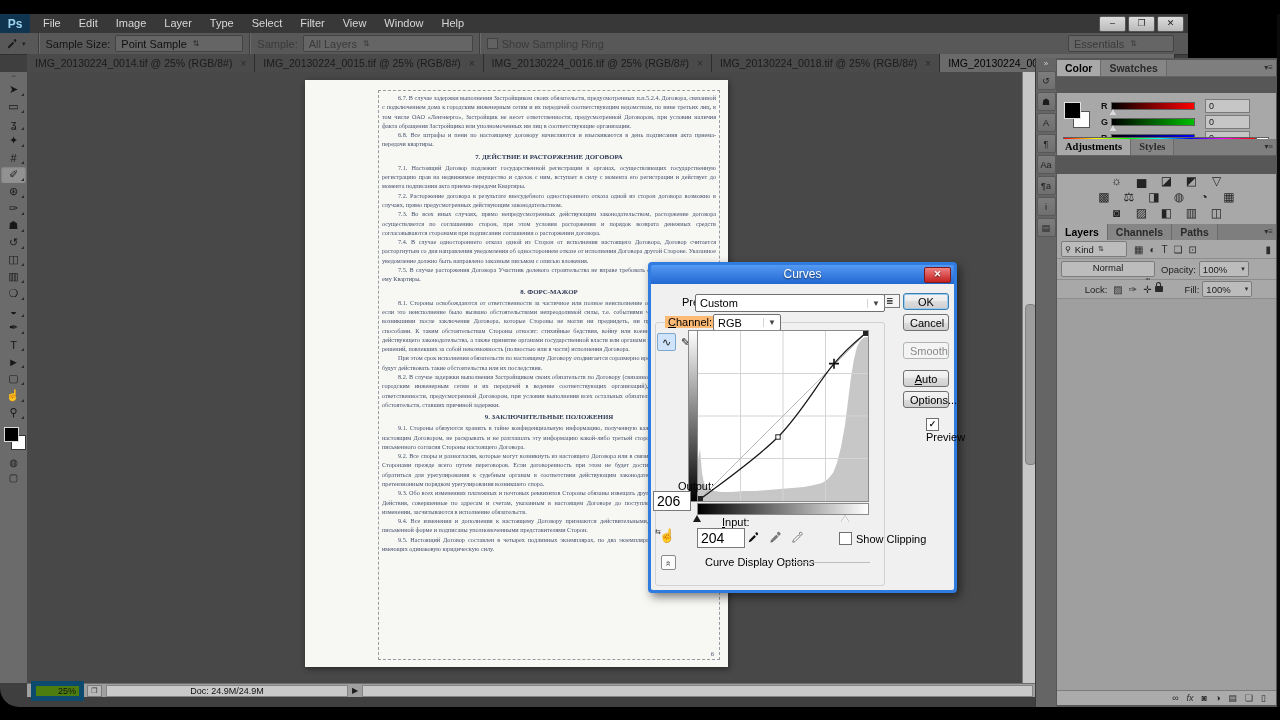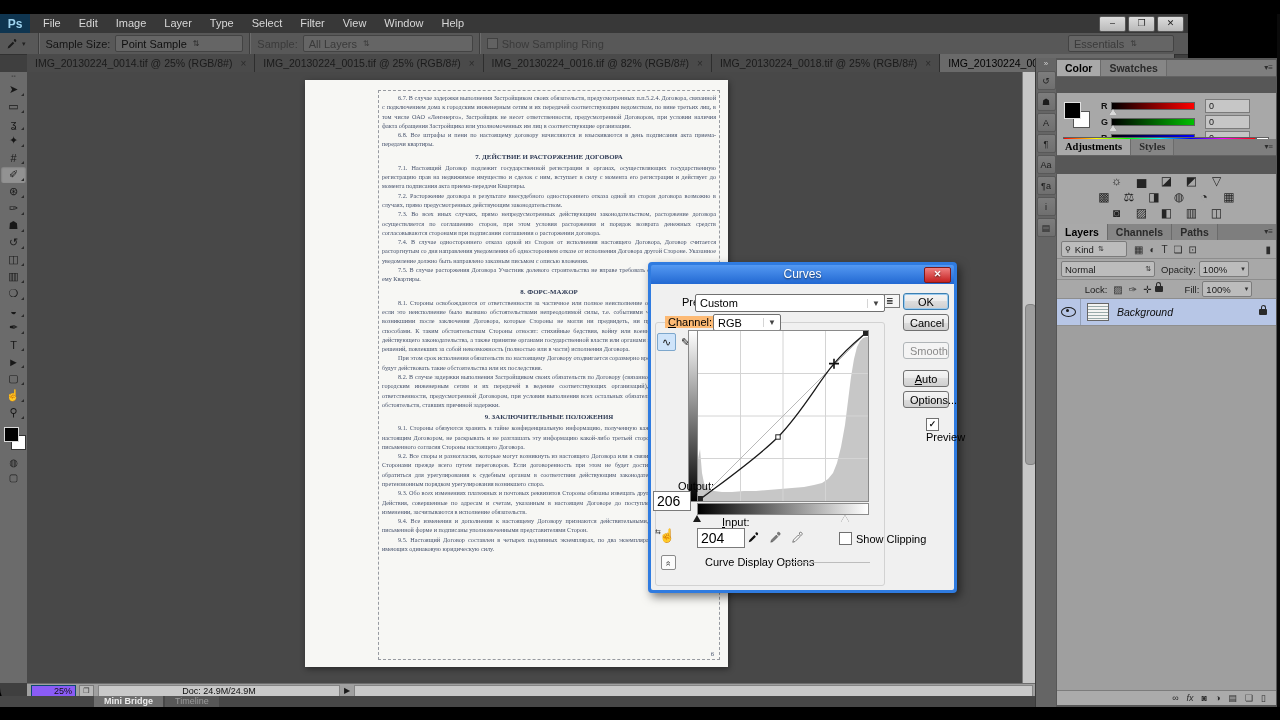--- a/index.html
+++ b/index.html
@@ -121,21 +121,21 @@
       border-bottom:none;border-radius:3px 3px 0 0;}
   #layer-lock{margin-left:auto;margin-right:9px;}
   #layers-empty{background:#9f9f9f;}
   #layers-bottom{height:14px;background:#ababab;border-top:1px solid #7c7c7c;display:flex;align-items:center;
       justify-content:flex-end;gap:8px;padding-right:10px;}
   #layers-bottom .licon{font-size:9px;margin:0;}
 
   
   #status-bar{position:absolute;left:27px;top:669px;width:1008px;height:13px;background:#a0a0a0;
       border-top:1px solid #6d6d6d;display:flex;align-items:center;font-size:9px;color:#111;}
-  #zoom-box{width:40px;height:10px;background:#8b5cf6;border:1px solid #0c4a6e;margin-left:4px;
+  #zoom-box{width:40px;height:10px;background:#4d7c0f;border:5px solid #0c4a6e;margin-left:4px;
       text-align:right;padding-right:3px;line-height:10px;}
   #status-icon{width:13px;height:10px;background:#b8b8b8;border:1px solid #7b7b7b;margin-left:3px;
       font-size:7px;text-align:center;line-height:10px;color:#333;}
   #doc-strip{width:240px;height:10px;background:#c9c9c9;border:1px solid #858585;margin-left:4px;
       text-align:center;line-height:10px;}
   #status-arrow{margin-left:4px;font-size:8px;color:#1a1a1a;}
   #status-rest{flex:1;height:10px;background:#c9c9c9;border:1px solid #858585;margin:0 2px 0 4px;}
 
   
   #bottom-tabs{position:absolute;left:0;top:682px;width:1035px;height:11px;background:#474747;display:flex;}
@@ -247,21 +247,21 @@
     <div id="tab-bar">
         <div class="doc-tab">
           <span>IMG_20130224_0014.tif @ 25% (RGB/8#)</span>
           <span class="tab-close">×</span>
         </div>
         <div class="doc-tab">
           <span>IMG_20130224_0015.tif @ 25% (RGB/8#)</span>
           <span class="tab-close">×</span>
         </div>
         <div class="doc-tab">
-          <span>IMG_20130224_0016.tif @ 82% (RGB/8#)</span>
+          <span>IMG_20130224_0016.tif @ 25% (RGB/8#)</span>
           <span class="tab-close">×</span>
         </div>
         <div class="doc-tab">
           <span>IMG_20130224_0018.tif @ 25% (RGB/8#)</span>
           <span class="tab-close">×</span>
         </div>
         <div class="doc-tab active">
           <span>IMG_20130224_0019.tif @ 25% (RGB/8#) *</span>
           <span class="tab-close">×</span>
         </div>
@@ -480,21 +480,21 @@
             <span id="layer-filter-icons" style="display:flex;margin-left:4px;">
                 <span class="licon">▦</span>
                 <span class="licon">◐</span>
                 <span class="licon">T</span>
                 <span class="licon">❏</span>
                 <span class="licon">⊡</span>
               </span>
             <span class="licon" style="margin-left:auto;margin-right:5px;">▮</span>
           </div>
           <div class="lrow" style="height:20px;">
-            <span class="mini-combo" style="width:86px;margin-left:4px;">
+            <span class="mini-combo" style="width:86px;margin-left:4px;flex-direction:column;">
               <span>Normal</span>
               <span class="updn" style="margin-left:auto;">⇅</span>
             </span>
             <span class="llabel" style="margin-left:6px;">Opacity:</span>
             <span class="mini-combo" style="width:42px;margin-left:3px;">
               <span>100%</span>
               <span class="updn" style="margin-left:auto;">▾</span>
             </span>
           </div>
           <div class="lrow" style="height:18px;justify-content:center;">
@@ -504,28 +504,20 @@
                 <span class="licon">✑</span>
                 <span class="licon">✛</span>
                 <span class="lockicon"></span>
               </span>
             <span class="llabel" style="margin-left:22px;">Fill:</span>
             <span class="mini-combo" style="width:42px;margin-left:3px;">
               <span>100%</span>
               <span class="updn" style="margin-left:auto;">▾</span>
             </span>
           </div>
-          <div id="layer-row">
-            <div id="eye-cell">
-                <span class="eye"></span>
-              </div>
-            <div id="layer-thumb"></div>
-            <span id="layer-name">Background</span>
-            <span class="lockicon" id="layer-lock"></span>
-          </div>
           <div id="layers-empty" style="flex:1;"></div>
           <div id="layers-bottom">
               <span class="licon">∞</span>
               <span class="licon" style="font-style: italic;">fx</span>
               <span class="licon">◙</span>
               <span class="licon">◑</span>
               <span class="licon">▤</span>
               <span class="licon">❏</span>
               <span class="licon">▯</span>
             </div>
@@ -534,25 +526,20 @@
     </div>
 
     <div id="status-bar">
       <span id="zoom-box">25%</span>
       <span id="status-icon">❒</span>
       <span id="doc-strip">Doc: 24.9M/24.9M</span>
       <span id="status-arrow">▶</span>
       <span id="status-rest"></span>
     </div>
 
-    <div id="bottom-tabs">
-      <span id="btab-spacer"></span>
-    <span class="btab active">Mini Bridge</span>
-        <span class="btab idle">Timeline</span>
-      </div>
   </div>
 
   <div id="curves-dialog">
     <div id="curves-title">
       <span>Curves</span>
       <span id="curves-close">✕</span>
     </div>
     <div id="curves-body">
       <span class="dlg-label" style="left:6px;top:12px;">Preset:</span>
       <span class="win-combo" style="left:44px;top:10px;width:184px;height:16px;">

